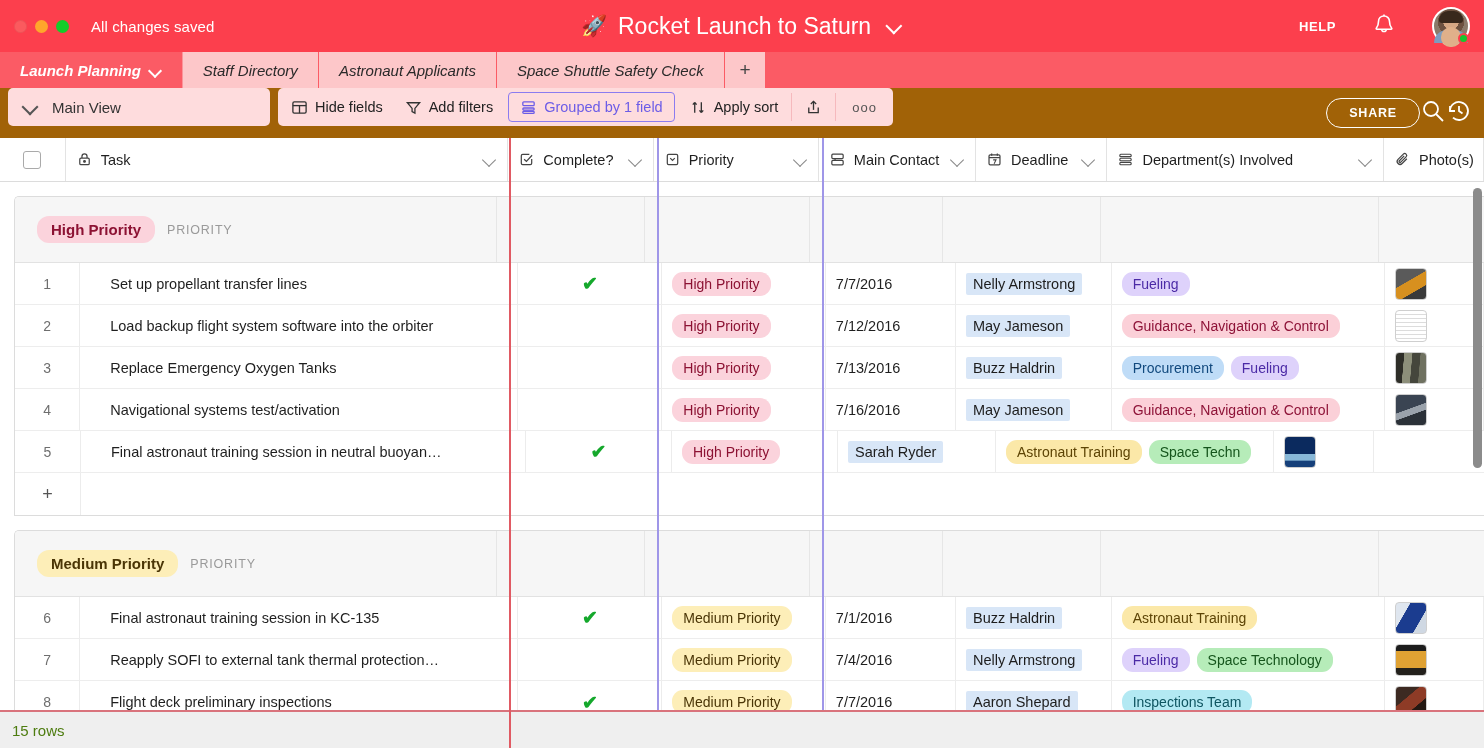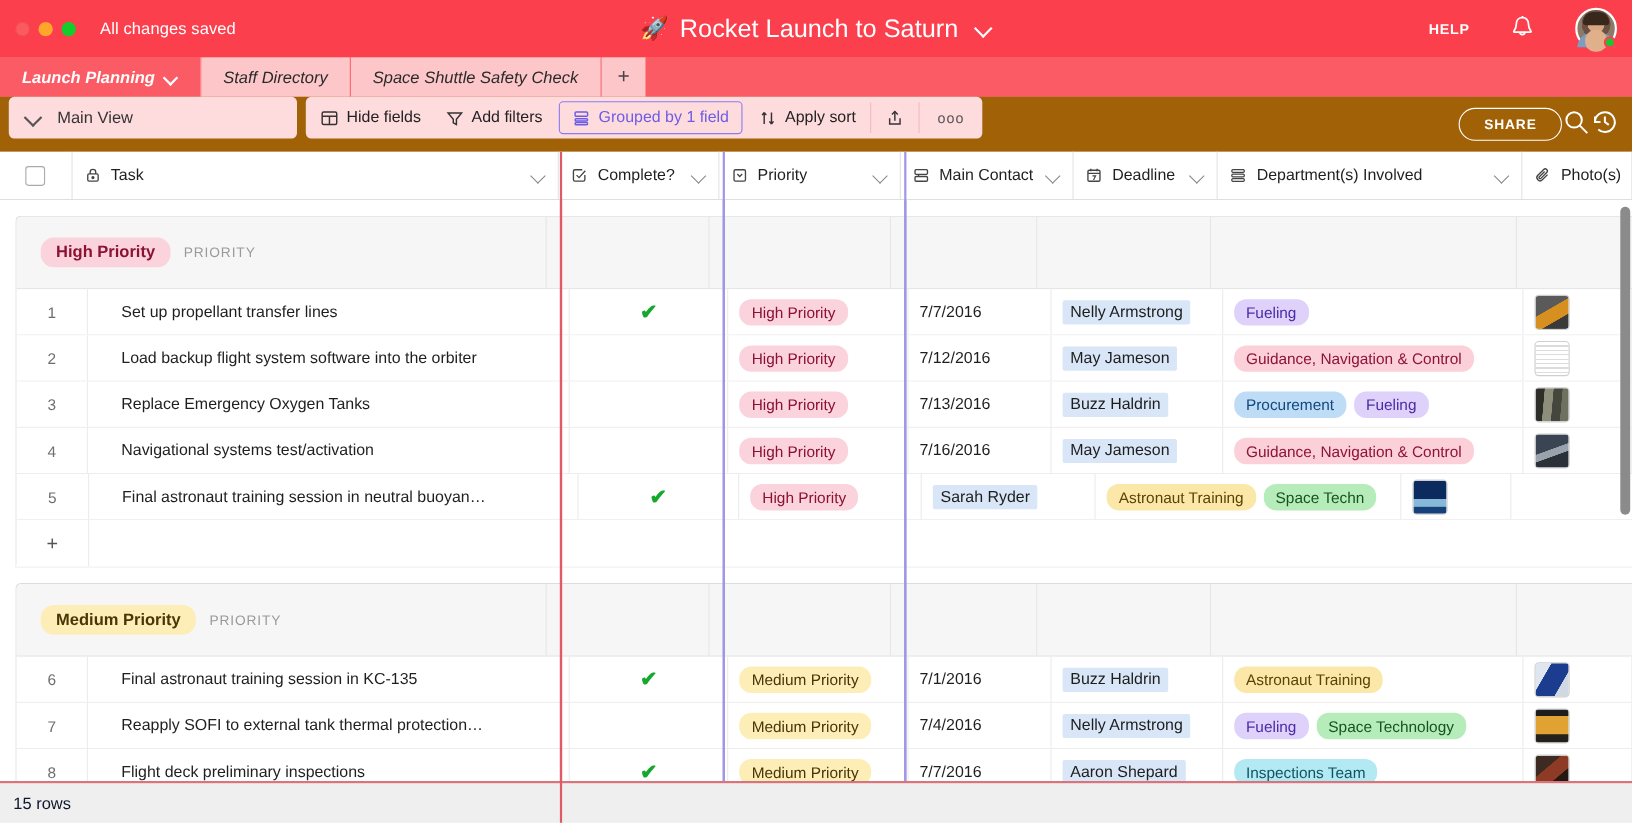--- a/index.html
+++ b/index.html
@@ -273,21 +273,21 @@
   
   .vscroll {
     position: absolute; right: 2px; top: 6px; width: 9px; height: 280px;
     background: #8b8b8b; border-radius: 5px; z-index: 9;
   }
 
   
   .footer {
     height: 38px; background: #efefef; border-top: 2px solid #d9737c;
     display: flex; align-items: center; padding-left: 12px;
-    font-size: 15px; color: #0f172a;
+    font-size: 15px; color: #4d7c0f;
   }
   .footer-line {
     position: absolute; left: 509px; top: 0; bottom: 0; width: 1.5px;
     background: #e05a63;
   }
   .footer-wrap { position: relative; }
 </style>
 </head>
 <body>
 
@@ -325,20 +325,23 @@
 
 <div class="tabbar">
   <div class="tab active">
     <span>Launch Planning</span>
     <span class="chev"></span>
   </div>
   <div class="tab">
     <span>Staff Directory</span>
   </div>
   <div class="tab">
+    <span>Astronaut Applicants</span>
+  </div>
+  <div class="tab">
     <span>Space Shuttle Safety Check</span>
   </div>
   <div class="tab-add">+</div>
   <div class="tabbar-filler"></div>
 </div>
 
 <div class="toolbar">
   <div class="tb-group view-box">
     <span class="chev-d"></span>
     <span>Main View</span>

